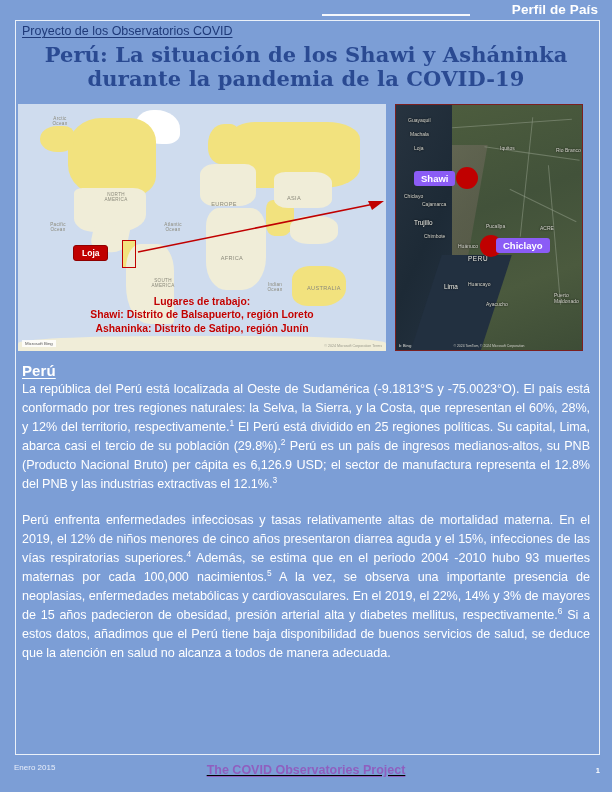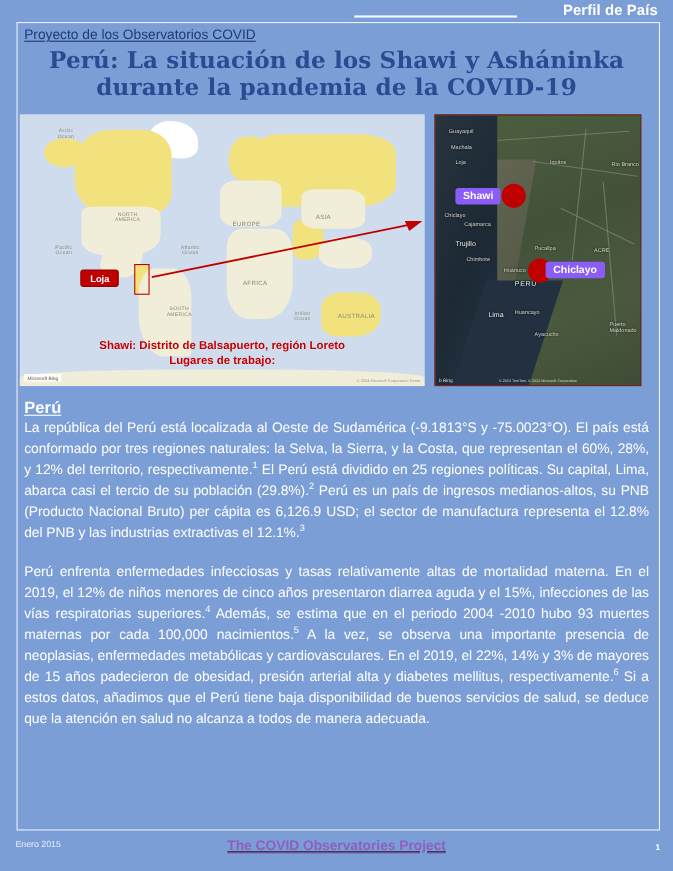--- a/index.html
+++ b/index.html
@@ -259,22 +259,23 @@
         <polygon points="248,3 232,3 236,12" fill="#c00000"></polygon>
       </svg>
 
       <div class="peru-box"></div>
       <div class="peru-tag">Loja</div>
 
       <div class="wm-credit">Microsoft Bing</div>
       <div class="wm-credit2">© 2024 Microsoft Corporation  Terms</div>
 
       <div class="worksites">
+        <div>Lugares de trabajo:</div>
         <div>Shawi: Distrito de Balsapuerto, región Loreto</div>
-        <div>Lugares de trabajo:</div>
+        <div>Ashaninka: Distrito de Satipo, región Junín</div>
       </div>
     </div>
 
     <div class="sat-map">
       <div class="sat-inner">
         <div class="terr" style="left:40px;top:0;width:148px;height:247px;background:linear-gradient(160deg,#4d5d3e 0%,#42523a 40%,#4b5a3e 70%,#3d4c36 100%);"></div>
         <div class="terr" style="left:28px;top:40px;width:46px;height:200px;background:linear-gradient(120deg,#6b6b5a,#565646);opacity:.75;transform:skewX(-10deg);"></div>
         <div class="sea"></div>
         <div class="sea2"></div>
 

